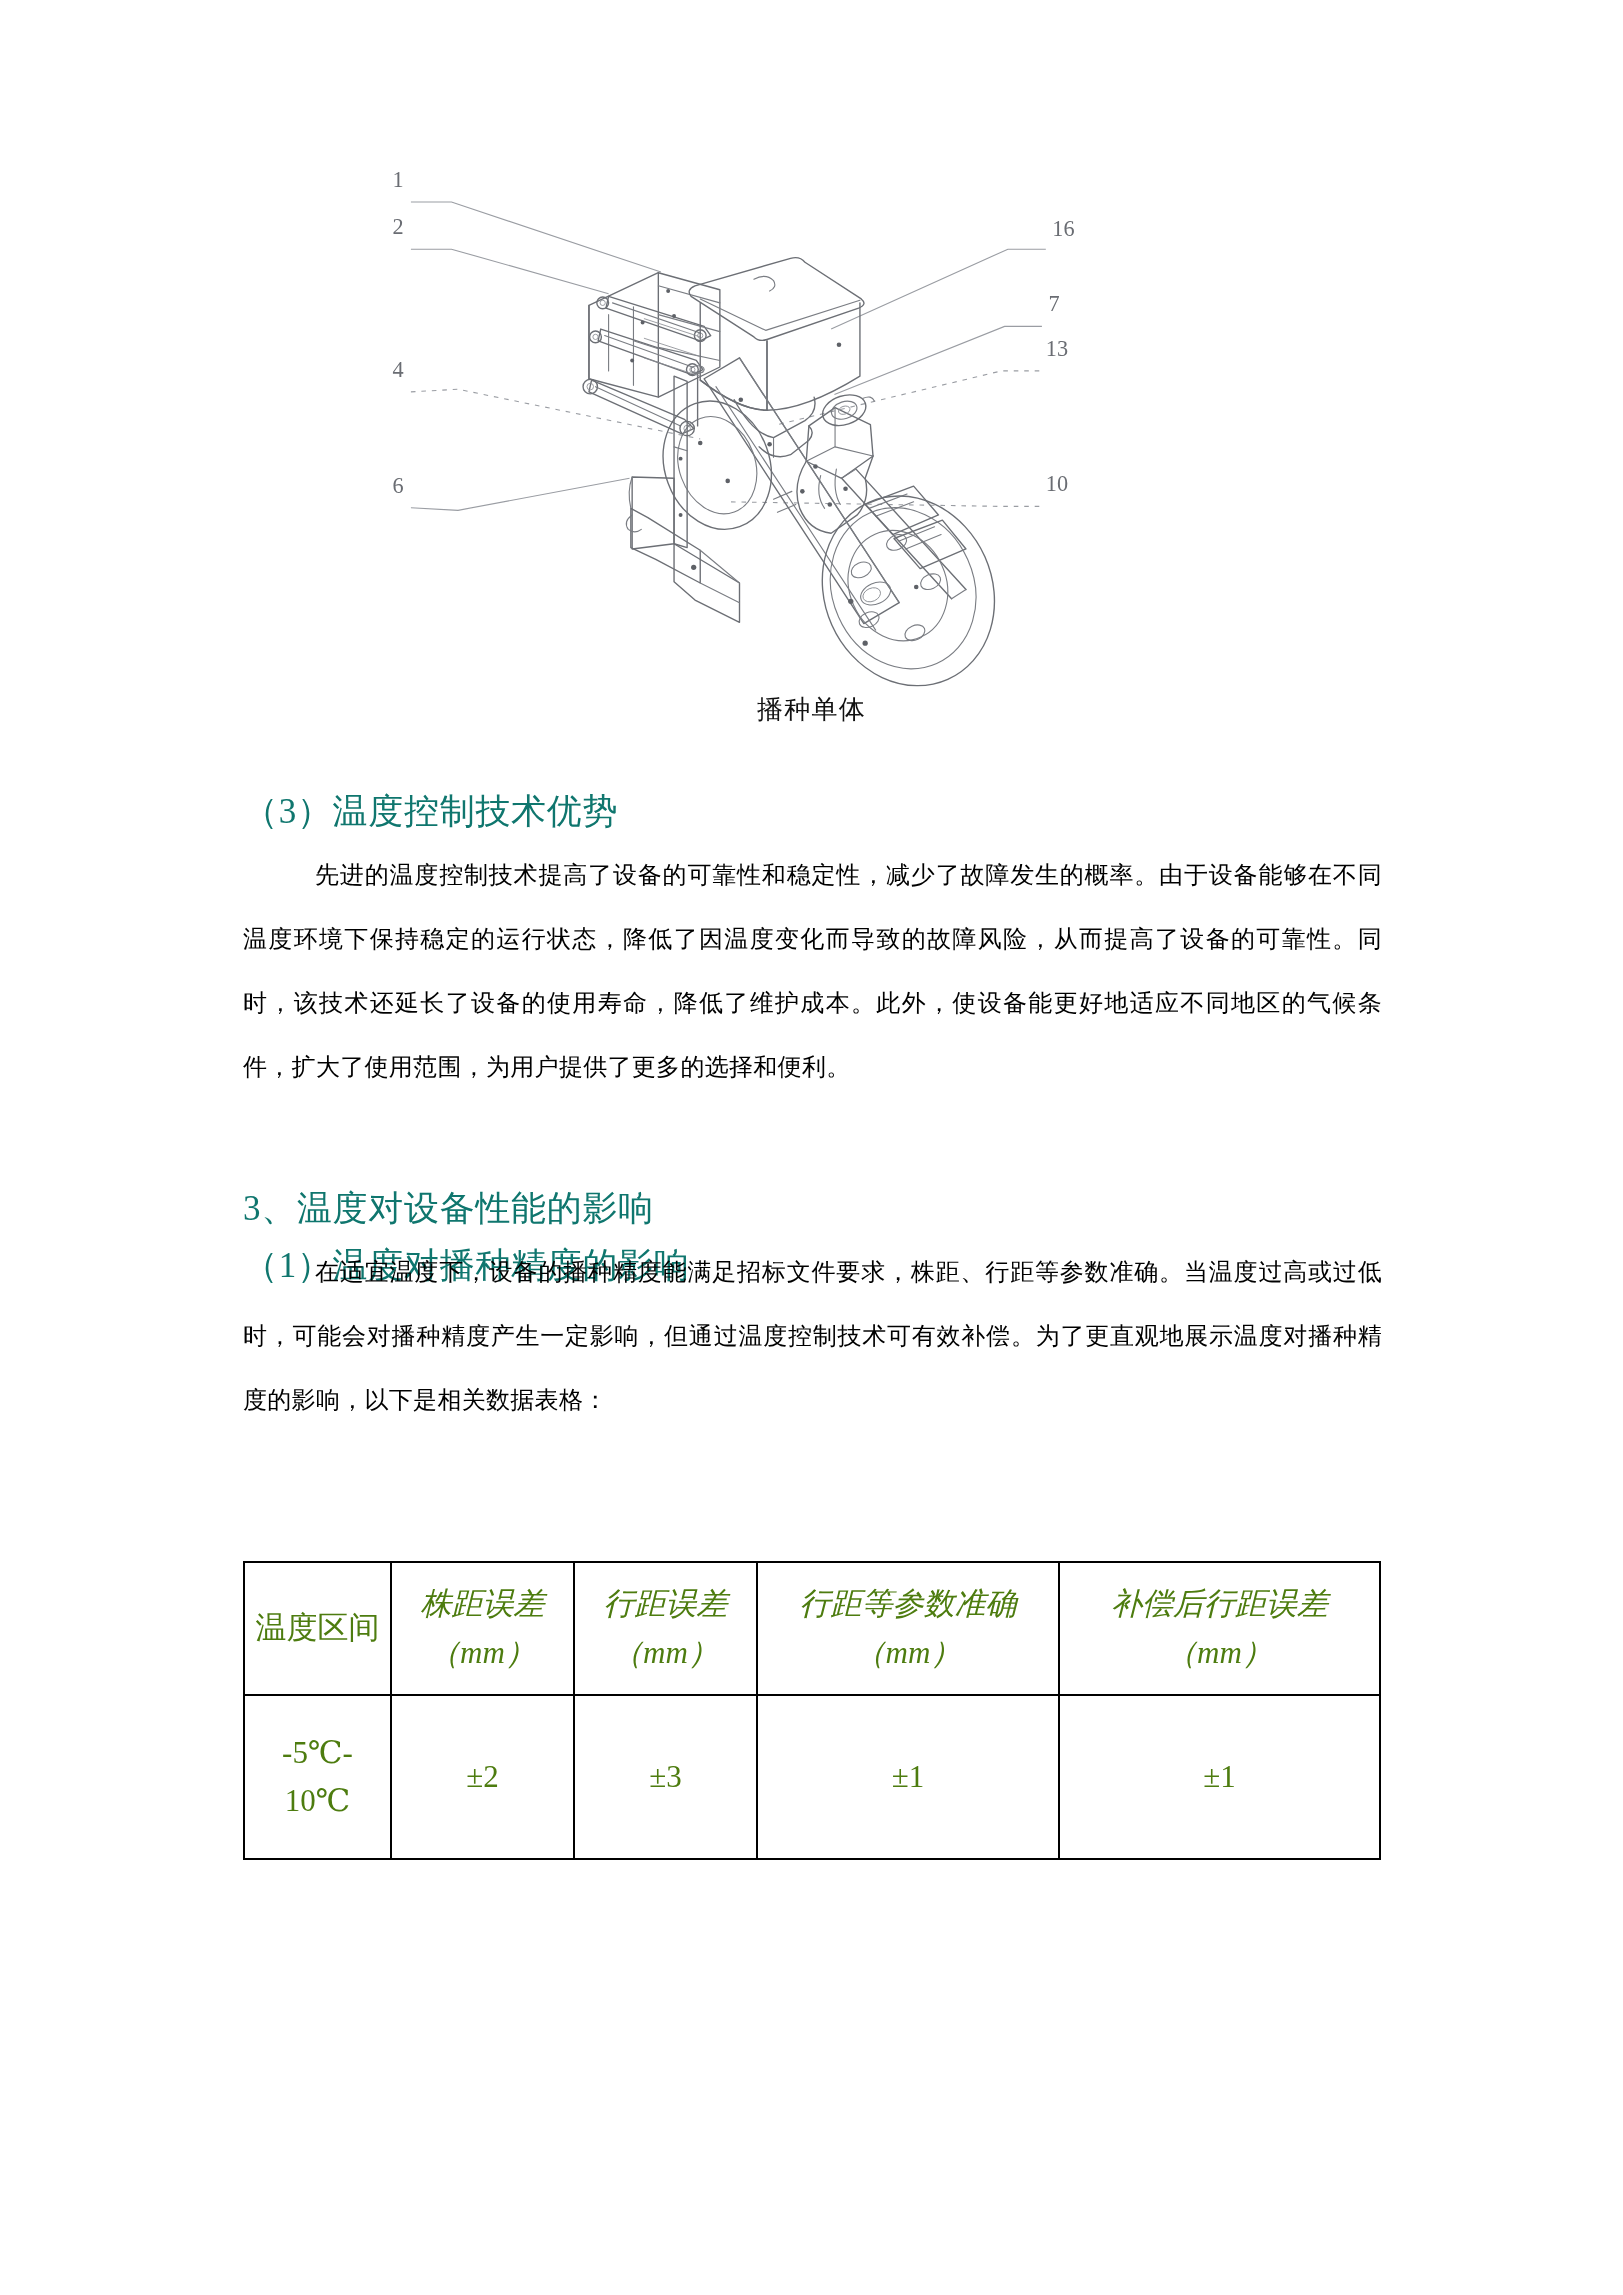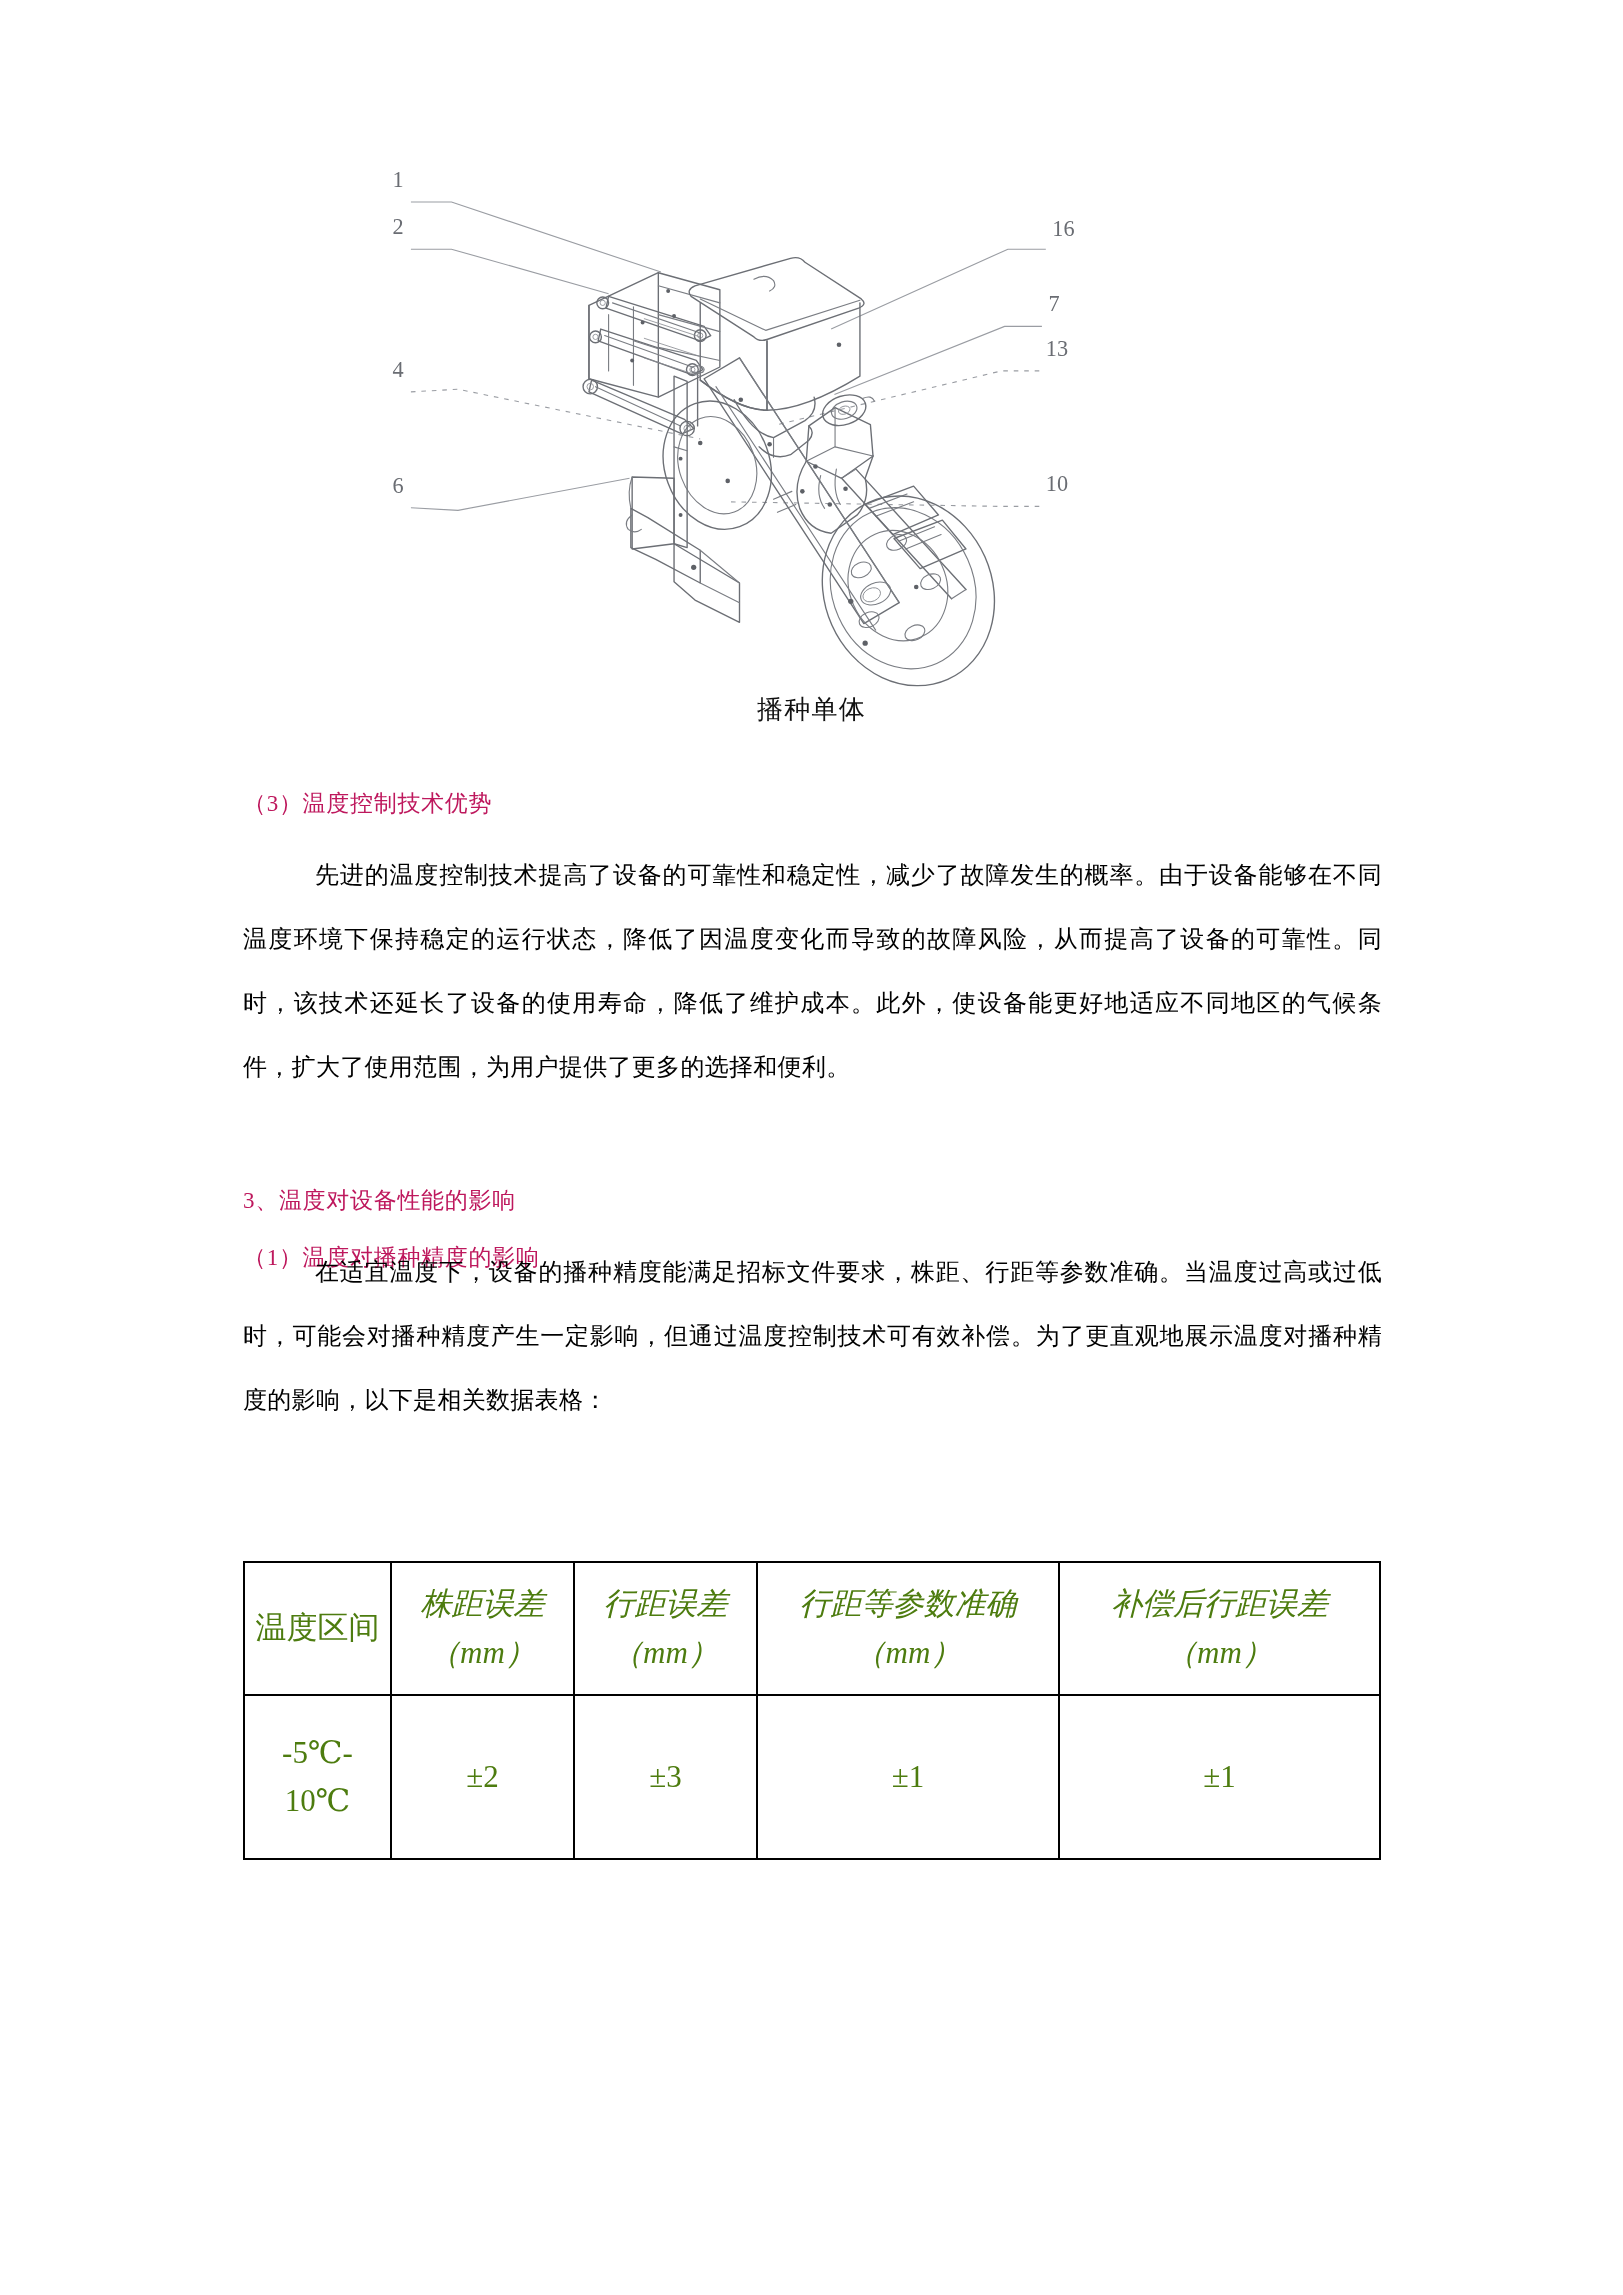--- a/index.html
+++ b/index.html
@@ -45,24 +45,24 @@
     text-align: center;
     font-size: 26px;
     line-height: 1.25;
     letter-spacing: 1.3px;
     color: #111111;
   }
 
   
   .heading {
     position: absolute;
-    font-size: 23px;
+    font-size: 35px;
     line-height: 1.3;
     letter-spacing: 0.7px;
-    color: #be185d;
+    color: #0f766e;
     white-space: nowrap;
   }
   .para {
     position: absolute;
     left: 243px;
     width: 1139px;
     font-size: 24px;
     line-height: 64px;
     letter-spacing: 0.3px;
     text-align: justify;

